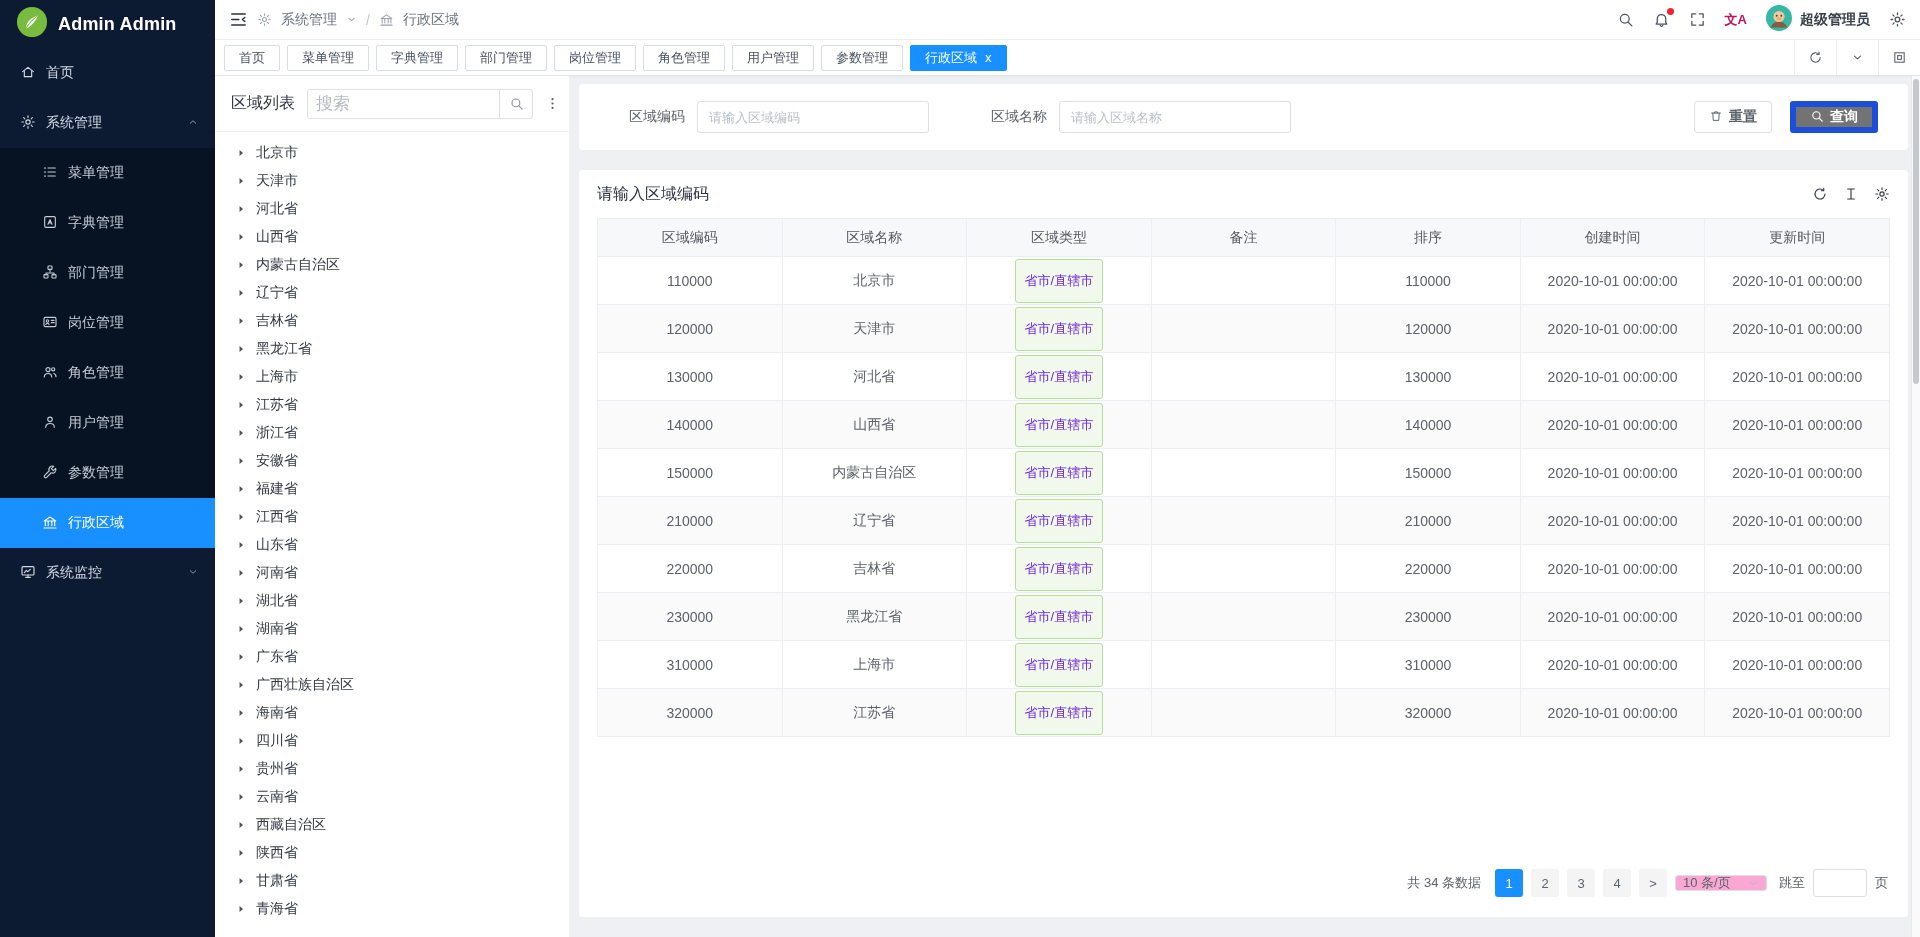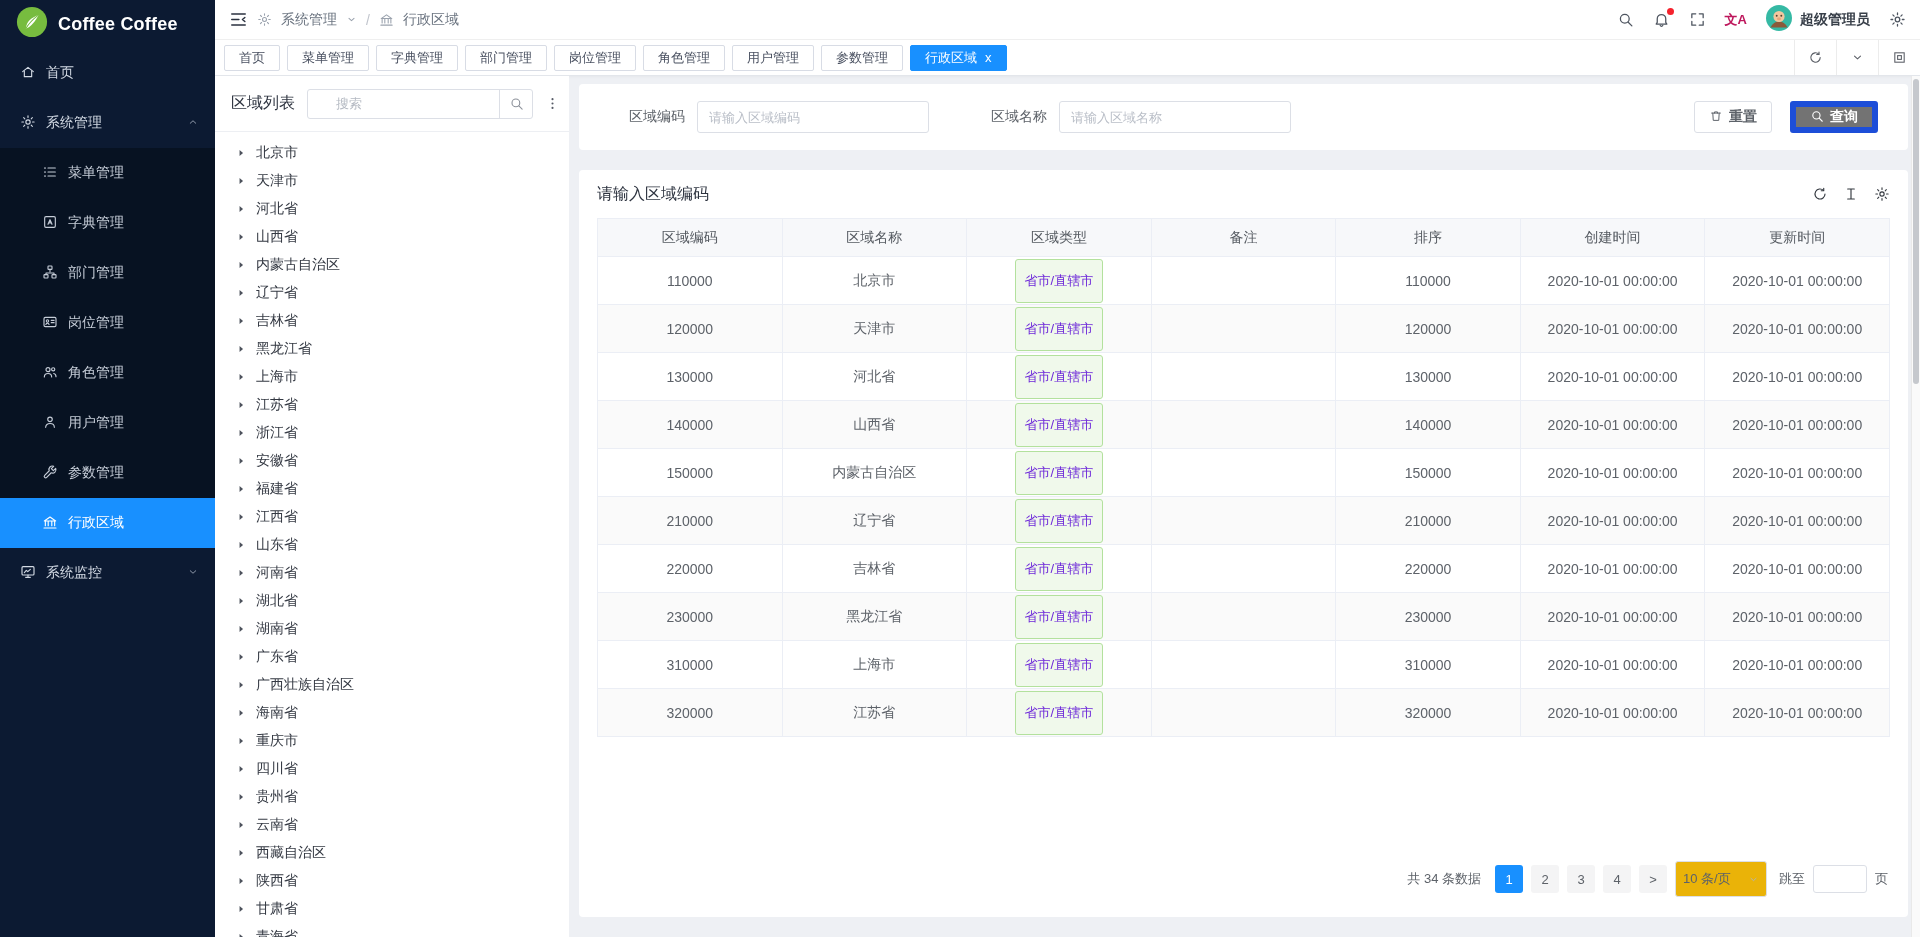--- a/index.html
+++ b/index.html
@@ -38,21 +38,21 @@
   .tab-close { font-size:13px; line-height:1; }
   .tab-controls { margin-left:auto; display:flex; align-self:stretch; }
   .tab-ctrl { width:42px; border-left:1px solid #ececec; display:flex; align-items:center; justify-content:center; color:#5a5e66; cursor:pointer; }
 
   
   .content { flex:1; display:flex; min-height:0; position:relative; }
   .tree-panel { width:354px; flex-shrink:0; background:#fff; display:flex; flex-direction:column; overflow:hidden; }
   .tree-header { height:56px; border-bottom:1px solid #edeff3; display:flex; align-items:center; gap:12px; padding:0 9px 0 16px; flex-shrink:0; }
   .tree-title { font-size:16px; color:#2e3440; }
   .tree-search { flex:1; height:30px; border:1px solid #dcdfe6; border-radius:3px; display:flex; align-items:stretch; overflow:hidden; }
-  .tree-search input { border:0; outline:0; flex:1; min-width:0; padding:0 8px; font-size:13px; color:#404040;margin-left:20px; }
+  .tree-search input { border:0; outline:0; flex:1; min-width:0; padding:0 8px; font-size:17px; color:#404040; }
   .tree-search input::placeholder { color:#b4b9c2; }
   .tree-search-btn { width:33px; border-left:1px solid #dcdfe6; display:flex; align-items:center; justify-content:center; color:#8d929b; cursor:pointer; }
   .kebab-btn { color:#565b66; display:flex; cursor:pointer; }
   .tree-list { flex:1; overflow:hidden; padding-top:7px; }
   .tree-item { height:28px; display:flex; align-items:center; gap:10px; padding-left:21px; font-size:14px; color:#333842; cursor:pointer; }
   .tree-caret { color:#4d525c; display:flex; }
 
   .right-col { flex:1; min-width:0; display:flex; flex-direction:column; padding:8px 12px 0 10px; }
 
   .filter-card { background:#fff; border-radius:4px; height:66px; flex-shrink:0; display:flex; align-items:center; padding:0 30px 0 50px; }
@@ -76,21 +76,21 @@
   .grid th { height:38px; background:#f7f8fa; font-weight:400; color:#555a61; }
   .grid td { height:48px; background:#fff; }
   .grid tbody tr.striped td { background:#fafafa; }
   .badge { display:inline-block; padding:12px 9px; font-size:13px; color:#6d28d9; background:#f0f9eb; border:1px solid #b3e19d; border-radius:3px; }
 
   .table-spacer { flex:1; }
   .pagination { display:flex; align-items:center; justify-content:flex-end; gap:8px; padding:10px 2px 14px; font-size:13px; color:#5d6269; flex-shrink:0; }
   .page-total { margin-right:6px; }
   .page-btn { min-width:28px; height:28px; padding:0 5px; border-radius:3px; background:#f4f4f5; color:#5d6269; display:flex; align-items:center; justify-content:center; font-size:13px; cursor:pointer; }
   .page-btn.active { background:#1890ff; color:#fff; }
-  .page-size-select { height:36px; min-width:92px; border:1px solid #dcdfe6; border-radius:3px; background:#eab308; display:flex; align-items:center; justify-content:space-between; gap:8px; padding:0 7px; cursor:pointer; color:#5d6269; }
+  .page-size-select { height:16px; min-width:92px; border:1px solid #dcdfe6; border-radius:3px; background:#f9a8d4; display:flex; align-items:center; justify-content:space-between; gap:8px; padding:0 7px; cursor:pointer; color:#5d6269; }
   .page-size-select .chev { color:#aeb3bc; display:flex; }
   .jump-label { margin-left:4px; }
   .jump-input { width:54px; height:28px; border:1px solid #dcdfe6; border-radius:3px; outline:none; padding:0 6px; font-size:13px; }
 
   .v-scrollbar { position:absolute; top:0; right:0; bottom:0; width:9px; background:#fafafa; border-left:1px solid #e9e9e9; }
   .v-thumb { position:absolute; top:3px; left:1px; width:6px; height:305px; border-radius:3px; background:#c5c8cd; }
 </style>
 </head>
 <body>
 
@@ -98,21 +98,21 @@
 
   <aside class="sidebar">
     <div class="logo-row">
       <span>
         <svg width="32" height="32" viewBox="0 0 34 34">
             <circle cx="17" cy="17" r="16" fill="#77bc3f"></circle>
             <path d="M10.5 24C11 16.5 16.5 12 24 9.5 20.5 16 16.5 21.5 10.5 24z" fill="#fff"></path>
             <path d="M10.5 24c3-5.5 7-9.5 13.5-14.5" fill="none" stroke="#77bc3f" stroke-width="1.1"></path>
           </svg>
       </span>
-      <span class="logo-text">Coffee Coffee</span>
+      <span class="logo-text">Admin Admin</span>
     </div>
     <nav>
       <div class="nav-item">
         <span><svg width="16" height="16" viewBox="0 0 24 24" fill="none" stroke="currentColor" stroke-width="1.7" stroke-linecap="round" stroke-linejoin="round">
               <path d="M4 11.5 12 5l8 6.5"></path>
               <path d="M6.5 10.5V19h11v-8.5"></path>
             </svg></span>
         <span>首页</span>
       </div>
       <div class="nav-item">
@@ -510,28 +510,20 @@
                 </svg>
               </span>
               <span>海南省</span>
             </div>
             <div class="tree-item">
               <span class="tree-caret">
                 <svg width="10" height="10" viewBox="0 0 24 24">
                   <path d="M8.5 5 17 12l-8.5 7z" fill="currentColor"></path>
                 </svg>
               </span>
-              <span>重庆市</span>
-            </div>
-            <div class="tree-item">
-              <span class="tree-caret">
-                <svg width="10" height="10" viewBox="0 0 24 24">
-                  <path d="M8.5 5 17 12l-8.5 7z" fill="currentColor"></path>
-                </svg>
-              </span>
               <span>四川省</span>
             </div>
             <div class="tree-item">
               <span class="tree-caret">
                 <svg width="10" height="10" viewBox="0 0 24 24">
                   <path d="M8.5 5 17 12l-8.5 7z" fill="currentColor"></path>
                 </svg>
               </span>
               <span>贵州省</span>
             </div>

